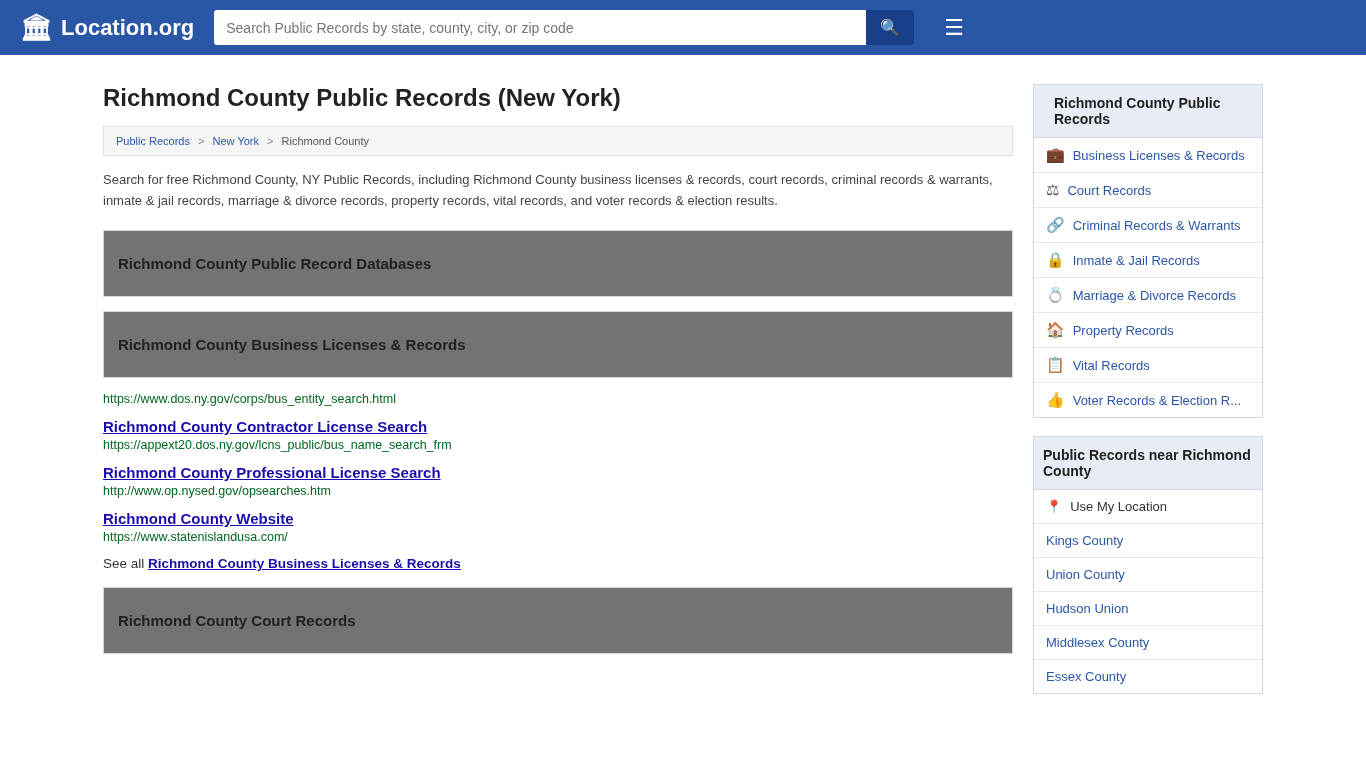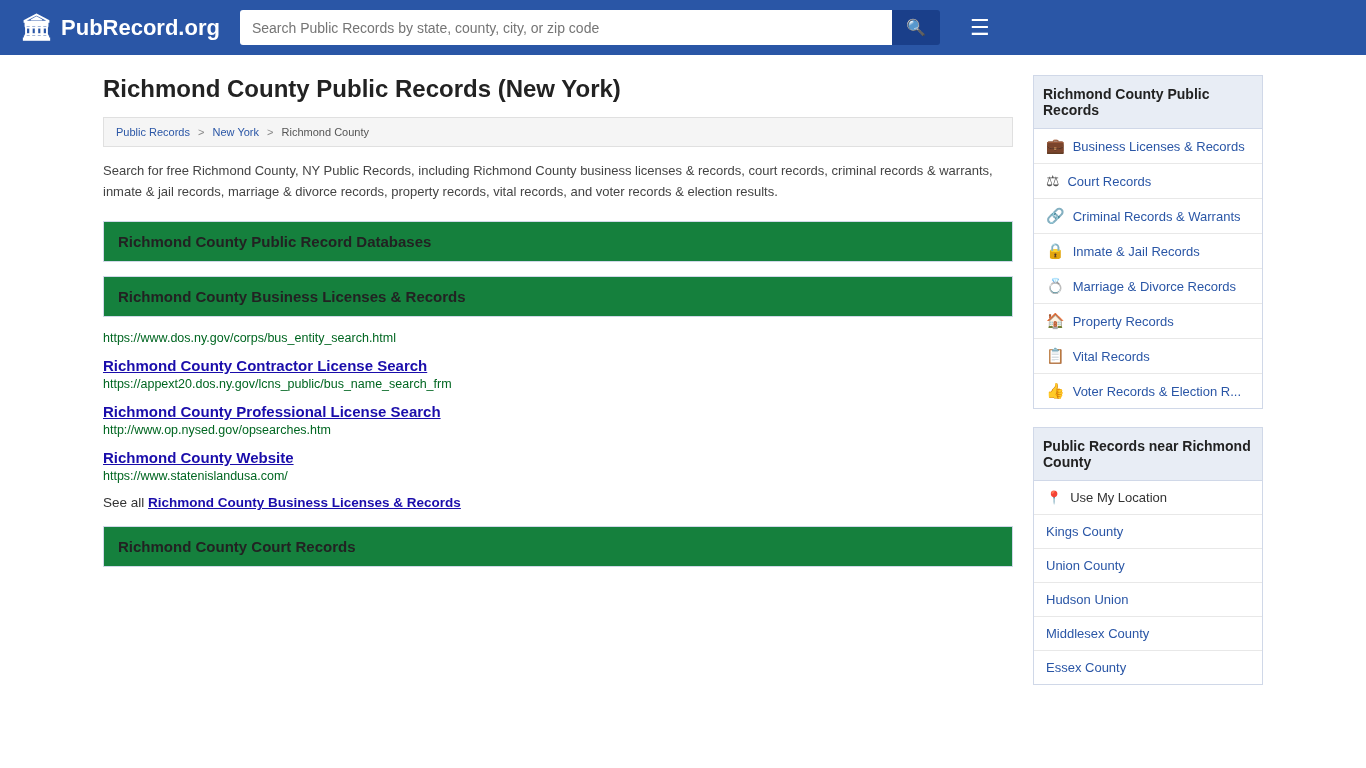--- a/index.html
+++ b/index.html
@@ -51,21 +51,21 @@
       color: #fff;
       font-size: 22px;
       cursor: pointer;
       margin-left: 10px;
     }
 
     
     #main-layout {
       display: flex;
       max-width: 1200px;
-      margin: 0 auto;
+      margin: 9px auto;
       padding: 20px 20px 0 20px;
       gap: 20px;
     }
 
     
     #content {
       flex: 1;
     }
     #page-title {
       font-size: 24px;
@@ -88,23 +88,23 @@
     #breadcrumb .sep { margin: 0 5px; color: #888; }
     #description {
       font-size: 13px;
       line-height: 1.6;
       color: #444;
       margin-bottom: 18px;
     }
 
     
     .section-header {
-      background: #15803d;
-      border: 1px solid #d0d8e8;
-      padding: 11px 14px;
+      background: #737373;
+      border: 1px solid #d0d8e8;
+      padding: 24px 14px;
       font-size: 15px;
       font-weight: bold;
       color: #222;
       margin-bottom: 14px;
     }
 
     
     .record-link-title {
       font-size: 15px;
       font-weight: bold;
@@ -132,21 +132,21 @@
     }
 
     
     #sidebar {
       width: 230px;
       flex-shrink: 0;
     }
     .sidebar-section-title {
       background: #e8edf5;
       border: 1px solid #d0d8e8;
-      padding: 10px 9px;
+      padding: 10px 20px;
       font-size: 14px;
       font-weight: bold;
       color: #222;
       margin-bottom: 0;
     }
     .sidebar-links {
       border: 1px solid #d0d8e8;
       border-top: none;
       margin-bottom: 18px;
     }
@@ -189,21 +189,21 @@
     .nearby-item:last-child { border-bottom: none; }
     .nearby-item.location-item { color: #333; font-size: 13px; }
     .nearby-icon { color: #555; font-size: 13px; }
   </style>
 </head>
 <body>
 
 <header id="header">
   <div id="logo-area">
     <span id="logo-icon">🏛</span>
-    <span>PubRecord.org</span>
+    <span>Location.org</span>
   </div>
   <div id="search-bar-wrap">
     <input id="search-input" type="text" placeholder="Search Public Records by state, county, city, or zip code" style="">
     <button id="search-btn">
       <span>🔍</span>
     </button>
   </div>
   <button id="menu-btn">
     <span>☰</span>
   </button>

